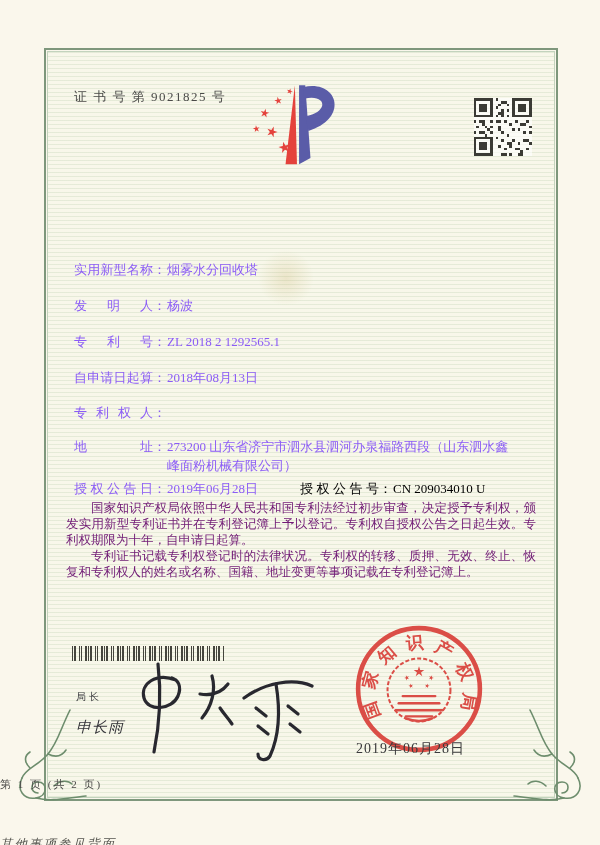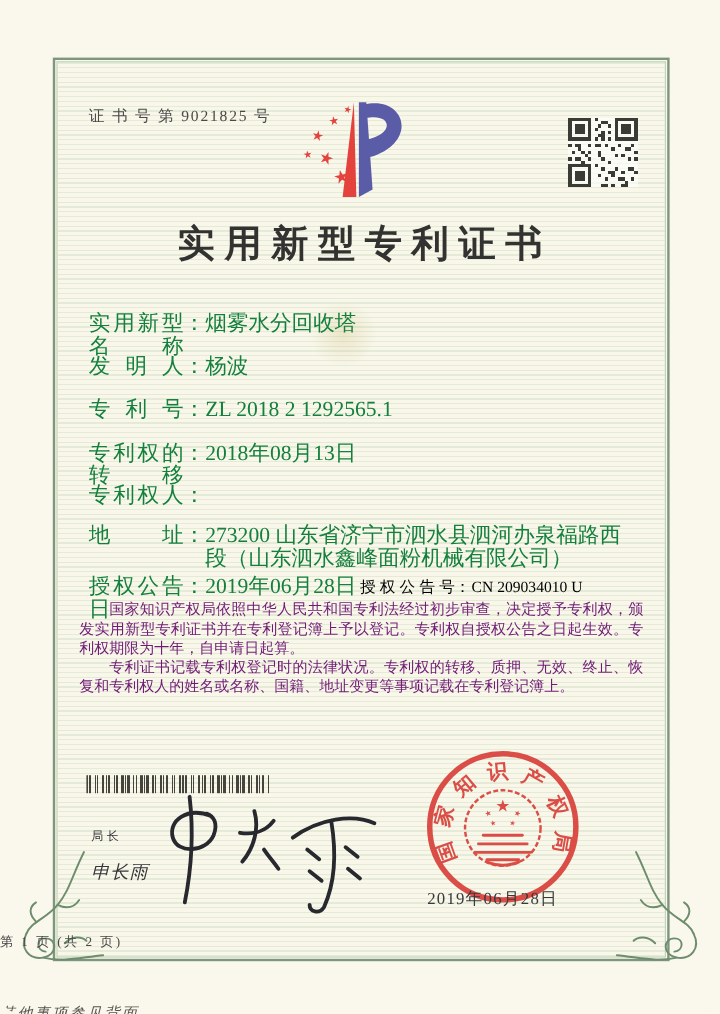--- a/index.html
+++ b/index.html
@@ -1,37 +1,37 @@
 <!DOCTYPE html>
 <html><head>
 <meta charset="utf-8">
 <style>
   html,body{margin:0;padding:0;}
   body{width:600px;height:845px;background:#faf7ec;font-family:"Liberation Serif","DejaVu Serif",serif;}
-  .page{position:relative;width:600px;height:845px;background:#faf7ec;overflow:hidden;border-radius:18px;}
+  .page{position:relative;width:600px;height:845px;background:#faf7ec;overflow:hidden;}
 
   
   .frame{position:absolute;left:44px;top:48px;width:510px;height:749px;border:2px solid #7e977c;}
   .frame-inner{position:absolute;inset:1px;border:1px solid #c3d3bd;
     background:#f8f7ea;
     background-image:repeating-linear-gradient(180deg, rgba(130,170,120,0.16) 0px, rgba(130,170,120,0.16) 1px, rgba(0,0,0,0) 1px, rgba(0,0,0,0) 4px);}
 
   .stain{position:absolute;left:246px;top:238px;width:80px;height:80px;
     background:radial-gradient(closest-side, rgba(186,158,72,0.20), rgba(186,158,72,0) 70%);}
 
   .cert-no{position:absolute;left:74px;top:88px;font-size:13px;letter-spacing:1.5px;color:#4a4a48;}
 
   .logo{position:absolute;left:246px;top:70px;width:104px;height:100px;}
   .qr{position:absolute;left:471px;top:98px;width:63px;height:58px;}
 
   .title{position:absolute;left:0;right:0;top:182px;text-align:center;
     font-size:31px;font-weight:700;letter-spacing:8px;text-indent:8px;color:#323230;}
 
   .frow{position:absolute;left:74px;width:466px;display:flex;align-items:flex-start;
-    font-size:18px;color:#15803d;line-height:19px;}
+    font-size:13px;color:#8b5cf6;line-height:19px;}
   .flabel{display:inline-block;width:79px;text-align:justify;text-align-last:justify;flex:0 0 79px;}
   .fcolon{flex:0 0 14px;}
   .fvalue{flex:1;}
   .frow.addr .fvalue{max-width:352px;}
   .frow2{position:absolute;left:300px;width:250px;display:flex;align-items:flex-start;
     font-size:13px;color:#000000;line-height:19px;}
   .frow2 .flabel{width:79px;flex:0 0 79px;}
 
   .paras{position:absolute;left:66px;top:500px;width:470px;}
   .paras p{margin:0;font-size:12.5px;line-height:16px;text-indent:2em;text-align:justify;color:#701a75;}
@@ -126,39 +126,38 @@
                M8,0h1v1h-1zM10,1h2v1h-2zM9,2h1v1h-1zM12,2h1v1h-1zM8,3h1v1h-1zM10,4h1v1h-1zM12,4h1v1h-1zM9,5h2v1h-2z
                M0,8h1v1h-1zM2,8h2v1h-2zM3,9h1v1h-1zM1,10h1v1h-1zM4,10h1v1h-1zM5,11h1v1h-1zM0,12h1v1h-1zM2,12h2v1h-2zM4,13h1v1h-1z
                M8,8h2v1h-2zM11,8h1v1h-1zM13,9h1v1h-1zM15,8h1v1h-1zM17,9h2v1h-2zM19,8h1v1h-1zM20,10h1v1h-1zM16,11h1v1h-1zM18,12h1v1h-1zM20,12h1v1h-1z
                M9,10h1v2h-1zM10,12h1v1h-1zM12,13h1v1h-1zM14,11h1v1h-1z
                M8,14h1v1h-1zM10,15h1v1h-1zM12,16h2v1h-2zM14,15h1v1h-1zM16,16h1v1h-1zM18,15h2v1h-2zM20,16h1v1h-1z
                M9,17h1v1h-1zM11,18h1v1h-1zM13,17h1v1h-1zM15,18h2v1h-2zM17,19h1v1h-1zM19,18h1v1h-1z
                M10,20h2v1h-2zM13,20h1v1h-1zM16,20h2v1h-2z"></path>
     </g>
   </svg>
 
-  <div class="title">实用新型专利证书</div>
 
   <div class="frow" style="top:260px">
     <span class="flabel">实用新型名称</span>
       <span class="fcolon">：</span>
       <span class="fvalue">烟雾水分回收塔</span>
   </div>
   <div class="frow" style="top:296px">
     <span class="flabel">发明人</span>
       <span class="fcolon">：</span>
       <span class="fvalue">杨波</span>
   </div>
   <div class="frow" style="top:332px">
     <span class="flabel">专利号</span>
       <span class="fcolon">：</span>
       <span class="fvalue">ZL 2018 2 1292565.1</span>
   </div>
   <div class="frow" style="top:368px">
-    <span class="flabel">专利权的转移</span>
+    <span class="flabel">自申请日起算</span>
       <span class="fcolon">：</span>
       <span class="fvalue">2018年08月13日</span>
   </div>
   <div class="frow" style="top:403px">
     <span class="flabel">专利权人</span>
       <span class="fcolon">：</span>
   </div>
   <div class="frow addr" style="top:437px">
     <span class="flabel">地址</span>
       <span class="fcolon">：</span>

